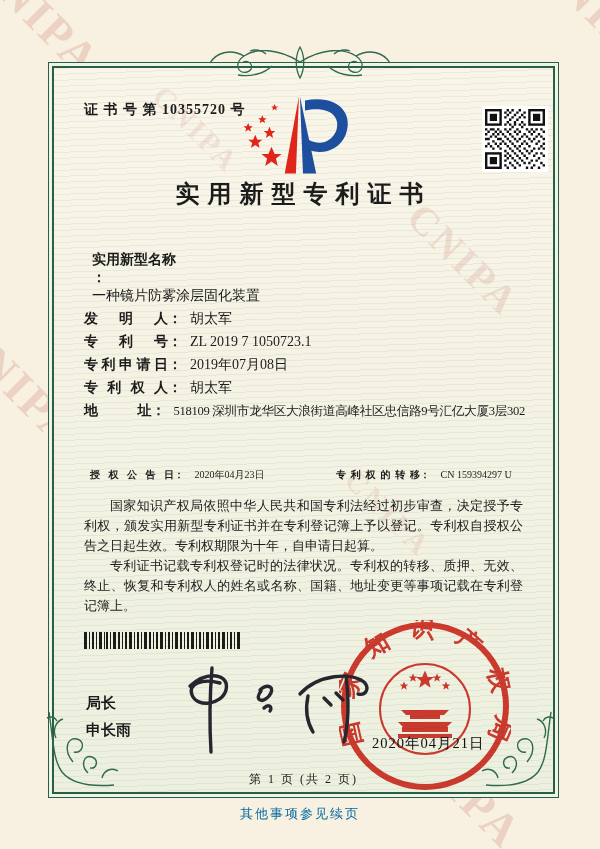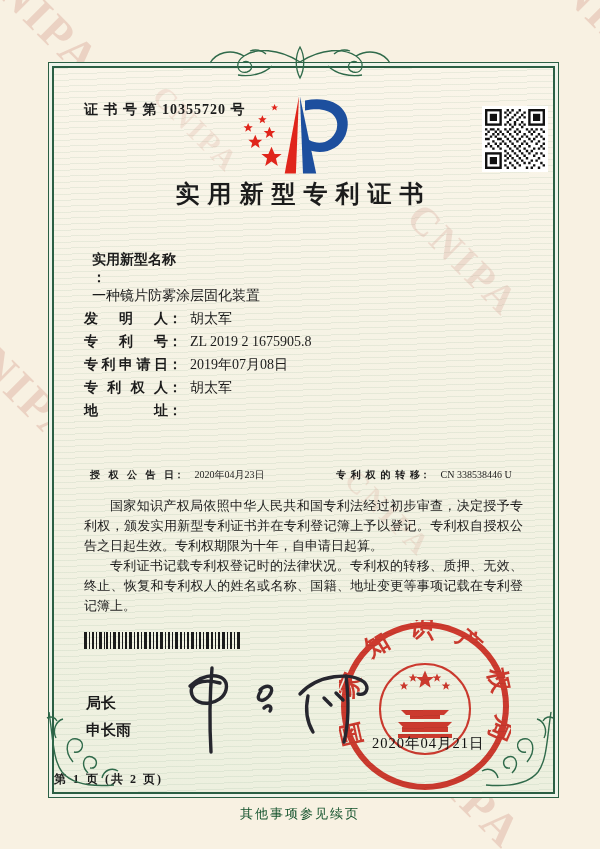--- a/index.html
+++ b/index.html
@@ -44,22 +44,22 @@
 
   .paras{position:absolute;left:30px;right:30px;top:428px;font-size:13px;line-height:20px;text-align:justify;}
   .paras p{margin:0;text-indent:2em;}
 
   .barcode{position:absolute;left:30px;top:564px;width:156px;height:17px;}
   .director{position:absolute;left:32px;top:622px;font-size:15px;font-weight:600;line-height:27px;}
   .signature{position:absolute;left:96px;top:592px;width:250px;height:100px;z-index:4;}
   .seal{position:absolute;left:285px;top:552px;width:172px;height:172px;z-index:3;mix-blend-mode:multiply;}
   .seal-date{position:absolute;left:318px;top:666px;font-size:14.5px;font-weight:400;letter-spacing:1px;z-index:5;color:#111;}
 
-  .page-info{position:absolute;left:0;width:100%;top:703px;text-align:left;font-size:12px;letter-spacing:2px;font-weight:bold;}
-  .continuation{position:absolute;left:0;width:100%;top:805px;text-align:center;font-size:13px;letter-spacing:2px;color:#14532d;z-index:2;}
+  .page-info{position:absolute;left:0;width:100%;top:703px;text-align:center;font-size:12px;letter-spacing:2px;}
+  .continuation{position:absolute;left:0;width:100%;top:805px;text-align:center;font-size:13px;letter-spacing:2px;color:#0369a1;z-index:2;}
 
   svg{display:block;}
 </style>
 </head>
 <body>
 
 <div class="page">
 
   <div class="wm big" style="left:-42px;top:-14px;">CNIPA</div>
   <div class="wm big" style="left:520px;top:-16px;">CNIPA</div>
@@ -124,46 +124,47 @@
           <span class="fvalue">一种镜片防雾涂层固化装置</span>
         </div>
         <div class="frow">
           <span class="flabel">发明人</span>
             <span class="fcolon">：</span>
           <span class="fvalue">胡太军</span>
         </div>
         <div class="frow">
           <span class="flabel">专利号</span>
             <span class="fcolon">：</span>
-          <span class="fvalue">ZL 2019 2 1675905.8</span>
+          <span class="fvalue">ZL 2019 7 1050723.1</span>
         </div>
         <div class="frow">
           <span class="flabel">专利申请日</span>
             <span class="fcolon">：</span>
           <span class="fvalue">2019年07月08日</span>
         </div>
         <div class="frow">
           <span class="flabel">专利权人</span>
             <span class="fcolon">：</span>
           <span class="fvalue">胡太军</span>
         </div>
         <div class="frow">
           <span class="flabel">地址</span>
             <span class="fcolon">：</span>
+          <span class="fvalue long">518109 深圳市龙华区大浪街道高峰社区忠信路9号汇亿大厦3层302</span>
         </div>
       </div>
 
       <div class="grant-row">
         <span>
           <span class="flabel">授权公告日</span><span class="fcolon">：</span>
           <span class="fvalue">2020年04月23日</span>
         </span>
         <span class="grant-right">
           <span class="flabel">专利权的转移</span><span class="fcolon">：</span>
-          <span class="fvalue">CN 338538446 U</span>
+          <span class="fvalue">CN 159394297 U</span>
         </span>
       </div>
 
       <div class="paras">
         <p>国家知识产权局依照中华人民共和国专利法经过初步审查，决定授予专利权，颁发实用新型专利证书并在专利登记簿上予以登记。专利权自授权公告之日起生效。专利权期限为十年，自申请日起算。</p>
         <p>专利证书记载专利权登记时的法律状况。专利权的转移、质押、无效、终止、恢复和专利权人的姓名或名称、国籍、地址变更等事项记载在专利登记簿上。</p>
       </div>
 
       <div class="barcode">
         <svg viewBox="0 0 156 17" width="156" height="17">

